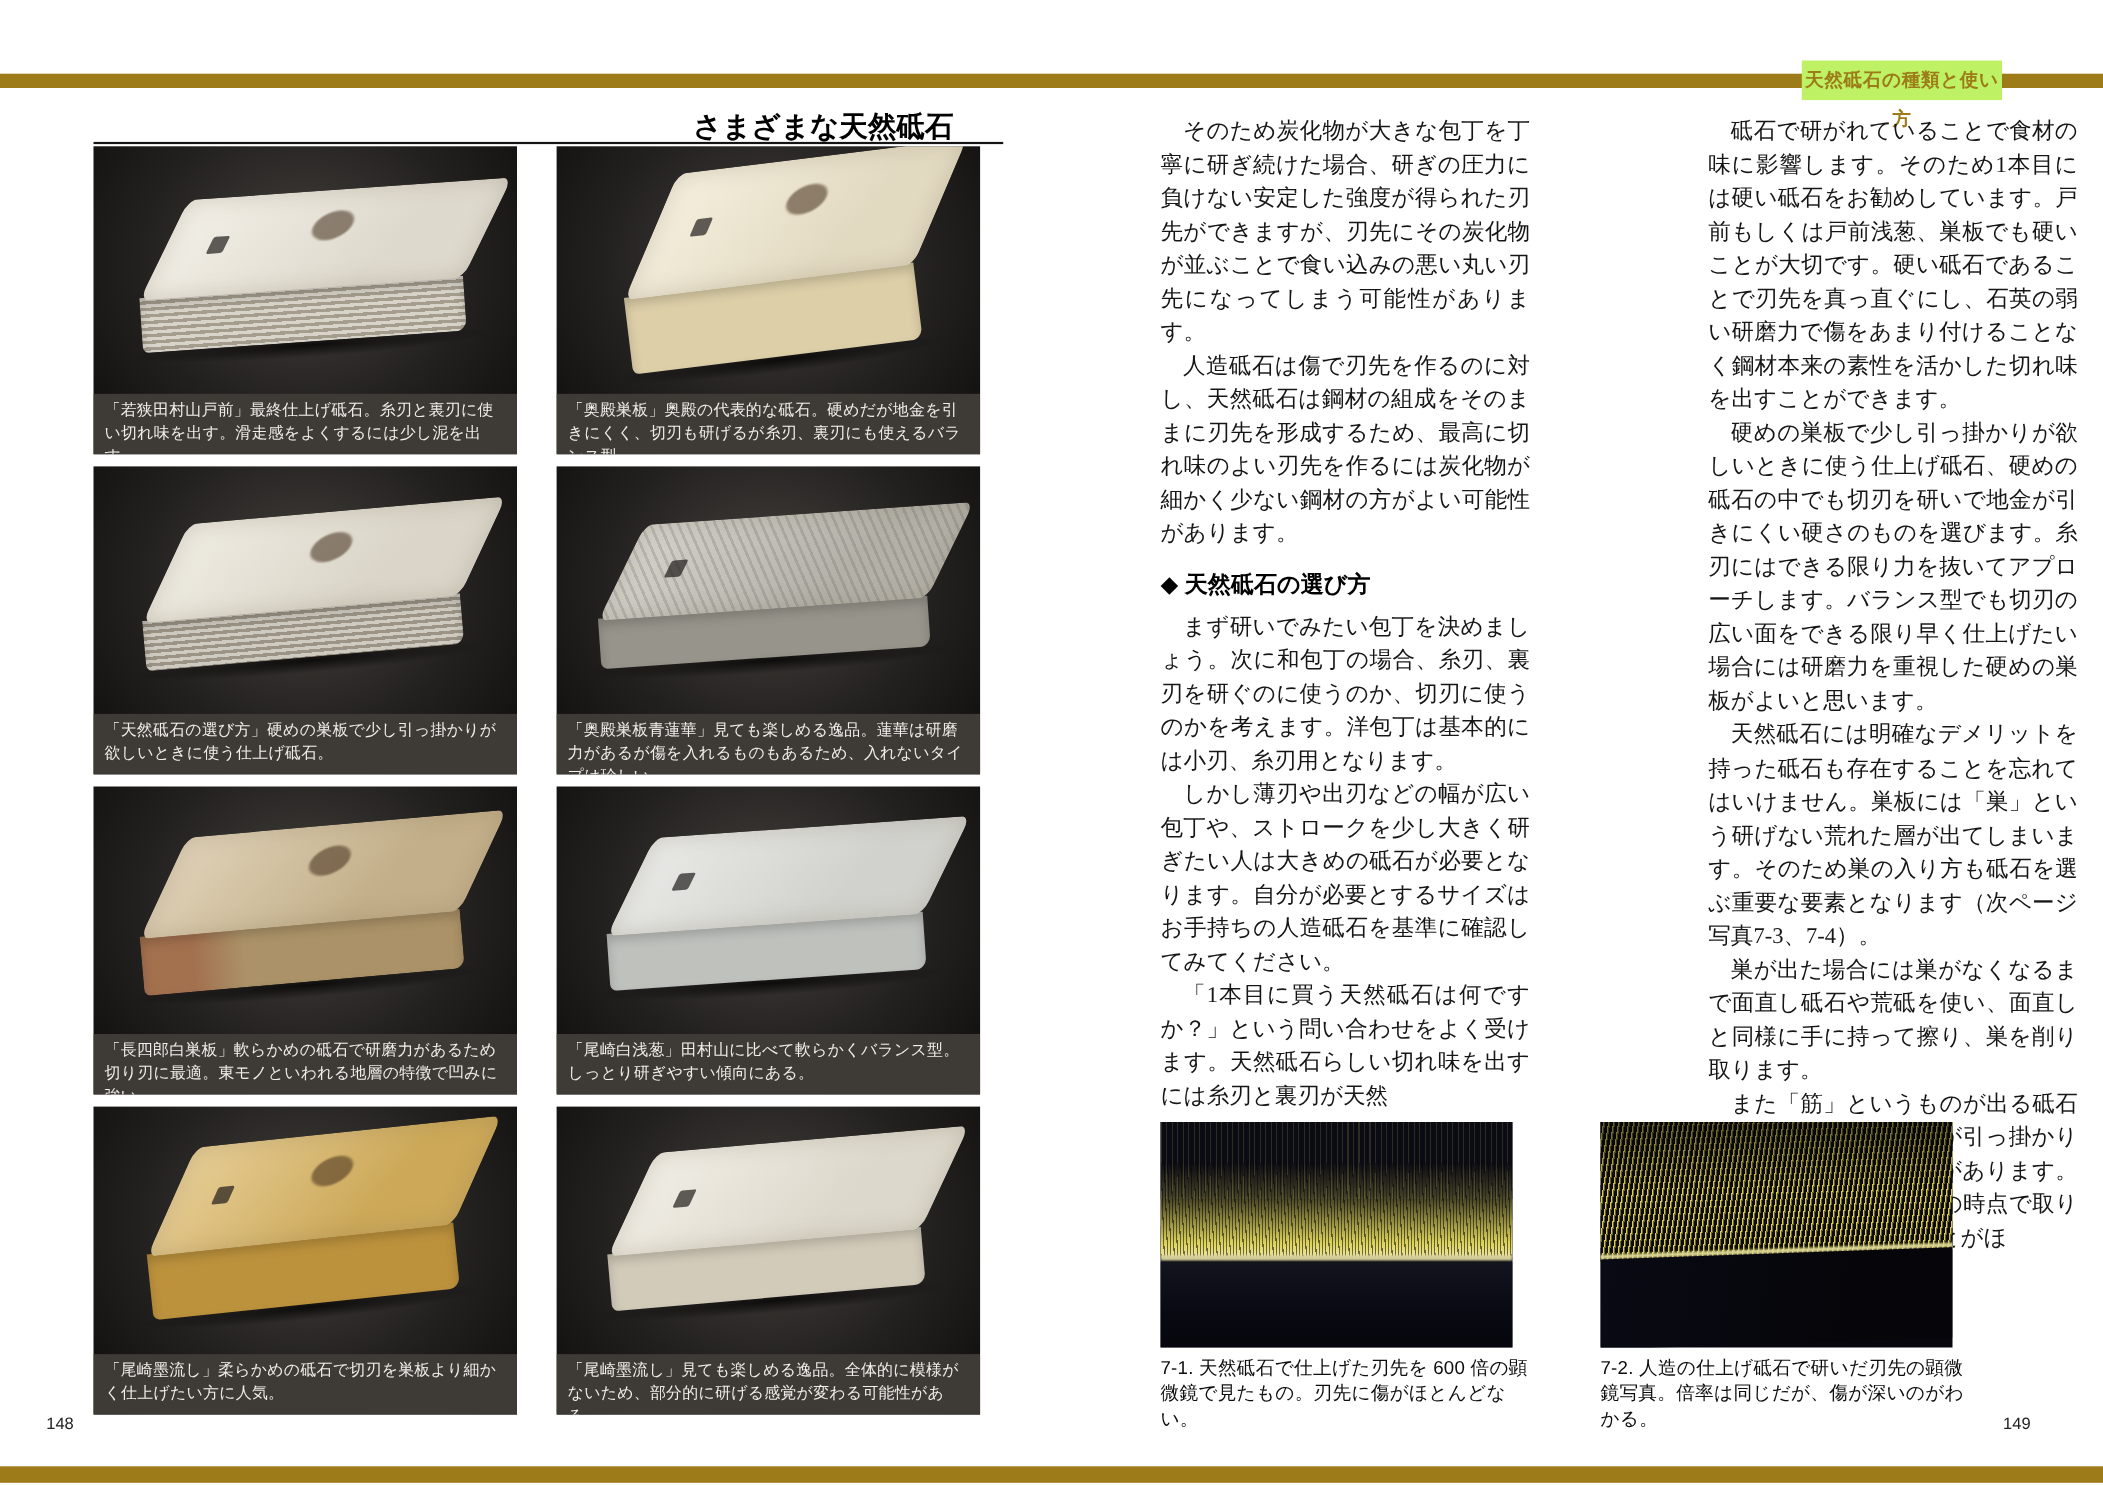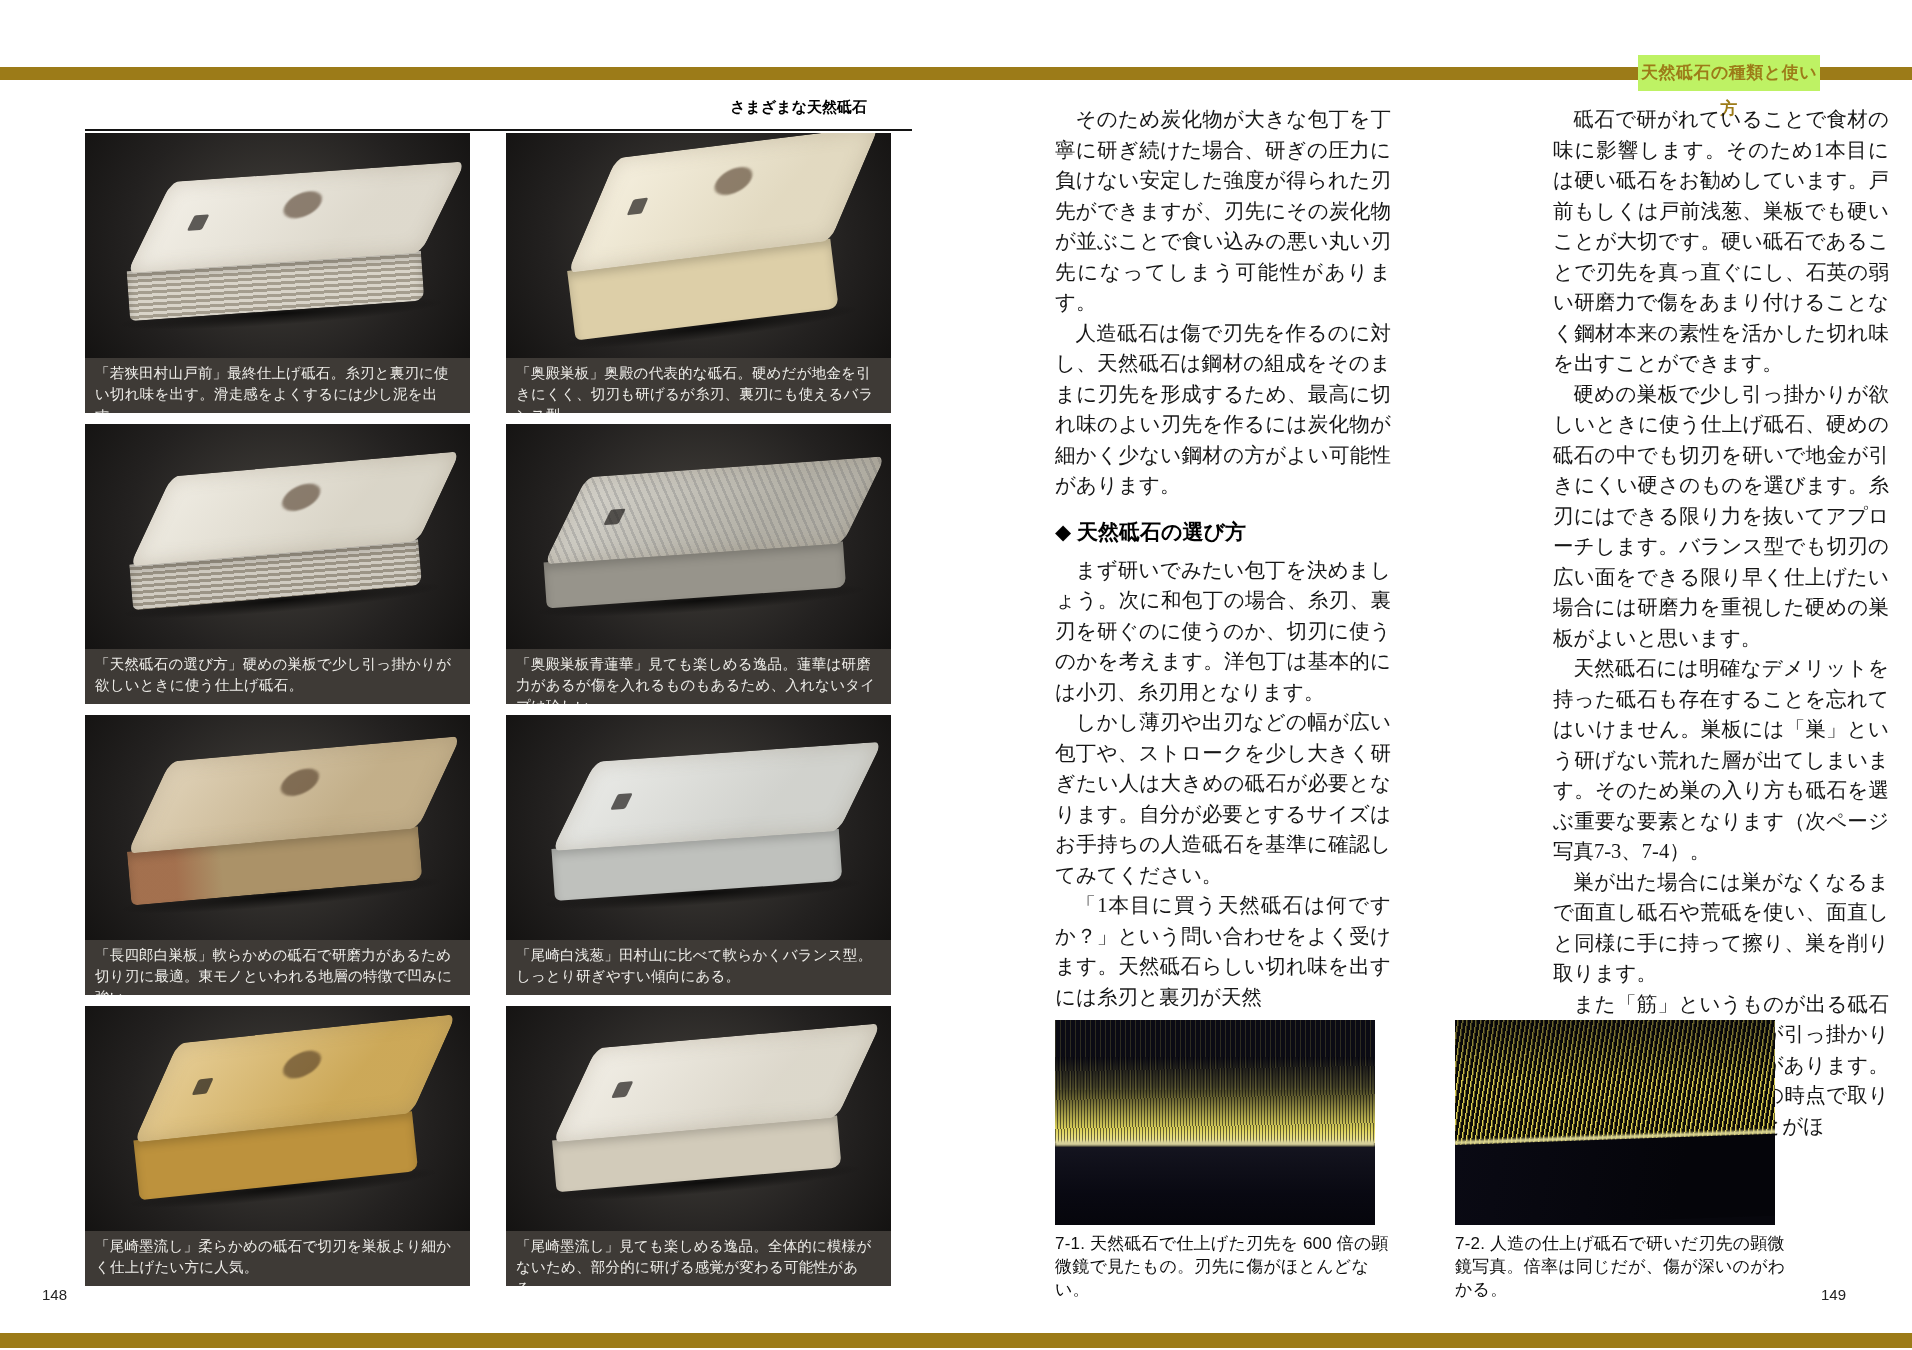--- a/index.html
+++ b/index.html
@@ -8,21 +8,21 @@
   .spread{position:absolute;left:0;top:0;width:1912px;height:1350px;background:#ffffff;overflow:hidden;}
 
   
   .bar-top{position:absolute;left:0;top:67px;width:1912px;height:13px;background:#9C7B18;}
   .bar-bottom{position:absolute;left:0;top:1333px;width:1912px;height:15px;background:#9C7B18;}
   .section-label{position:absolute;left:1638px;top:55px;width:182px;height:36px;background:#bef264;
        color:#9C7B18;font-weight:bold;font-size:17px;line-height:36px;text-align:center;letter-spacing:.5px;}
 
   
   .lp-title{position:absolute;left:420px;top:98px;width:447px;text-align:right;
-       font-family:"Liberation Serif","DejaVu Serif",serif;font-weight:bold;font-size:15px;color:#000;}
+       font-family:"Liberation Serif","DejaVu Serif",serif;font-weight:bold;font-size:26px;color:#000;}
   .lp-rule{position:absolute;left:85px;top:129px;width:827px;height:2px;background:#141414;}
   .pagenum{position:absolute;top:1286px;font-size:15px;color:#222;}
   .pagenum.left{left:42px;}
   .pagenum.right{left:1786px;width:60px;text-align:right;}
 
   .photo-grid{position:absolute;left:85px;top:133px;width:806px;
        display:grid;grid-template-columns:385px 385px;column-gap:36px;row-gap:11px;}
   .cell{width:385px;height:280px;position:relative;display:flex;flex-direction:column;
        background:radial-gradient(ellipse at 50% 38%, #45423d 0%, #232120 55%, #0d0c0b 100%);overflow:hidden;}
   .photo-area{flex:1;position:relative;}

